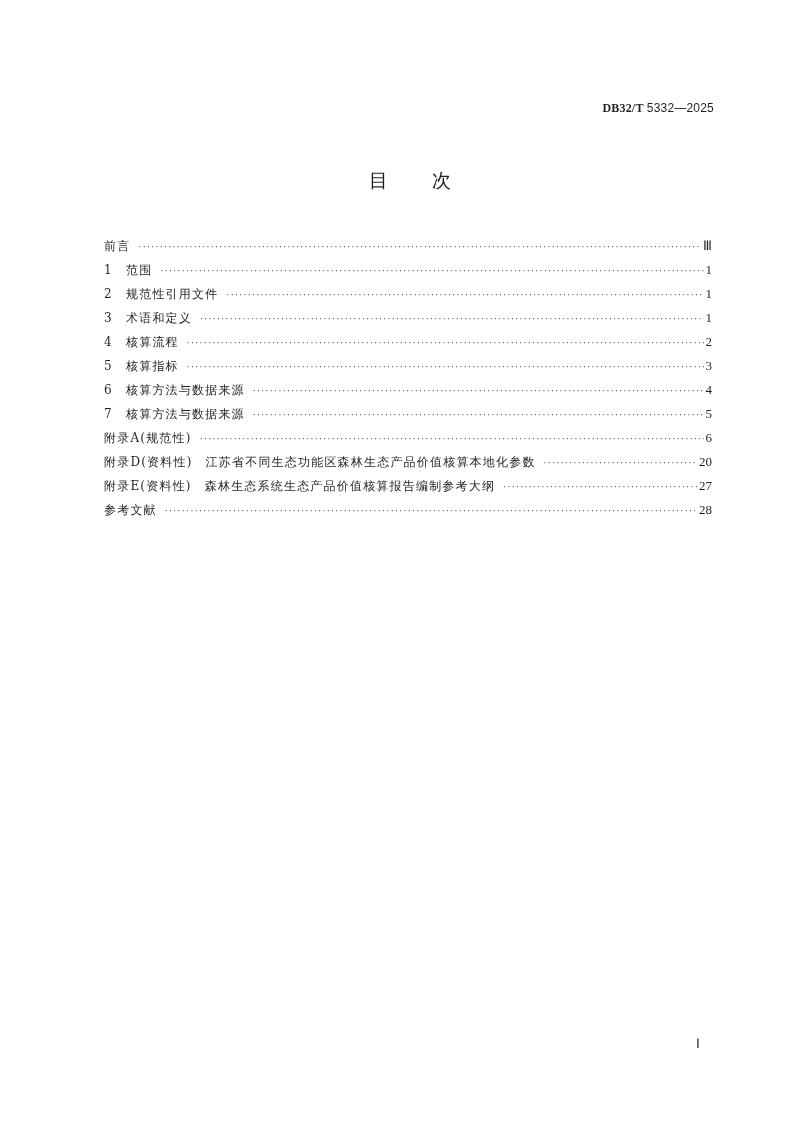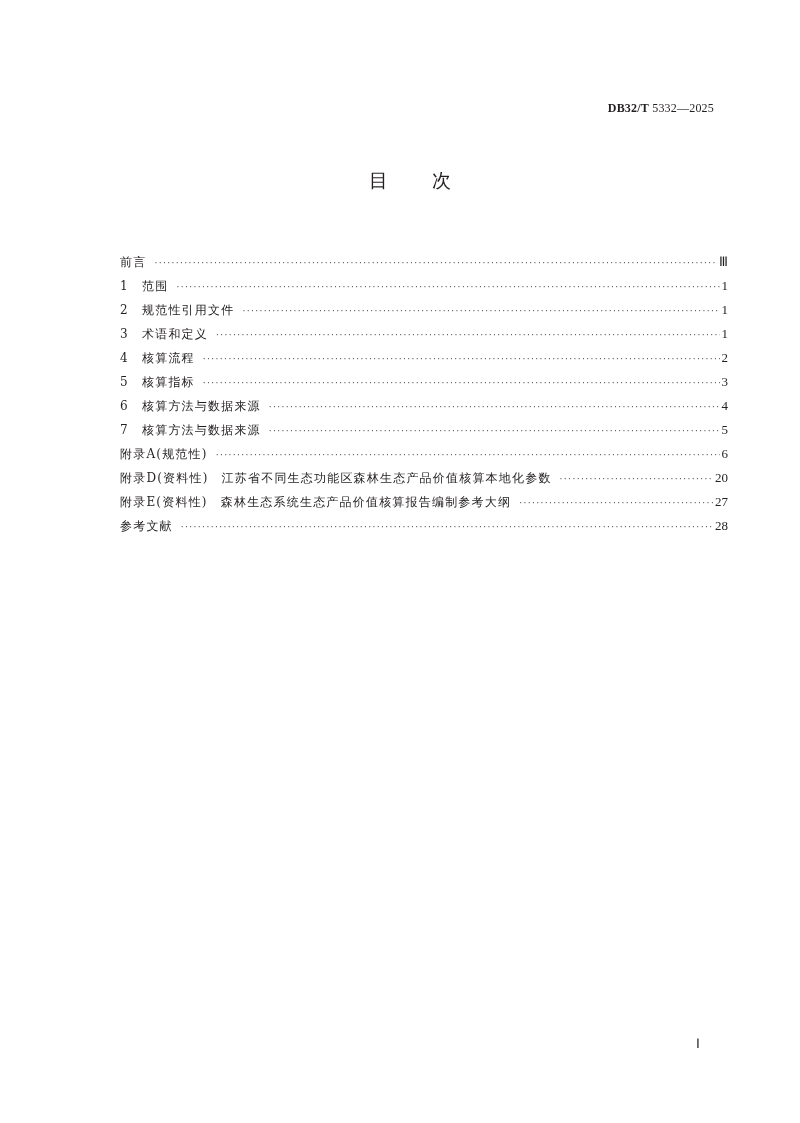--- a/index.html
+++ b/index.html
@@ -1,26 +1,26 @@
 <!DOCTYPE html>
 <html><head>
   <meta charset="utf-8">
   <style>
     html, body { margin: 0; padding: 0; background: #ffffff; }
     body { width: 800px; height: 1123px; position: relative; overflow: hidden;
       font-family: "DejaVu Serif", "Liberation Serif", serif; color: #231f20; }
     .std-code { position: absolute; top: 101px; right: 86px; font-size: 12px;
       font-family: "Liberation Serif", serif; letter-spacing: 0.2px; }
     .std-code .b { font-weight: bold; text-align: right; }
-    .std-code .n { font-family: Liberation Serif, serif; }
+    .std-code .n { font-family: Liberation Sans, sans-serif; }
     .title { position: absolute; top: 168px; left: 10px; width: 800px; text-align: center;
       font-size: 19px; font-family: "DejaVu Sans", sans-serif; letter-spacing: 0; }
     .title span { display: inline-block; }
     .title .gap { width: 44px; }
-    .toc { position: absolute; top: 234px; left: 104px; width: 608px; margin: 16px; padding: 0; list-style: none; }
+    .toc { position: absolute; top: 234px; left: 104px; width: 608px; margin: 0; padding: 0; list-style: none; }
     .toc li { display: flex; align-items: baseline; height: 24px; font-size: 12px; line-height: 24px; white-space: nowrap; }
     .toc .num { display: inline-block; width: 22px; }
     .toc .lbl { letter-spacing: 1.2px; }
     .toc .app { letter-spacing: 1.2px; }
     .toc .apptitle { margin-left: 13px; letter-spacing: 1.2px; }
     .toc .lead { flex: 1; overflow: hidden; margin: 0 2px 0 8px; color: #444; font-size: 9px; letter-spacing: 1.4px; }
     .toc .lead::before { content: "··································································································································································································································"; }
     .toc .pg { font-family: "Liberation Serif", serif; font-size: 13px; }
     .footer-page { position: absolute; top: 1036px; left: 696px; font-size: 13px; font-family: "Liberation Serif", serif; }
   </style>

